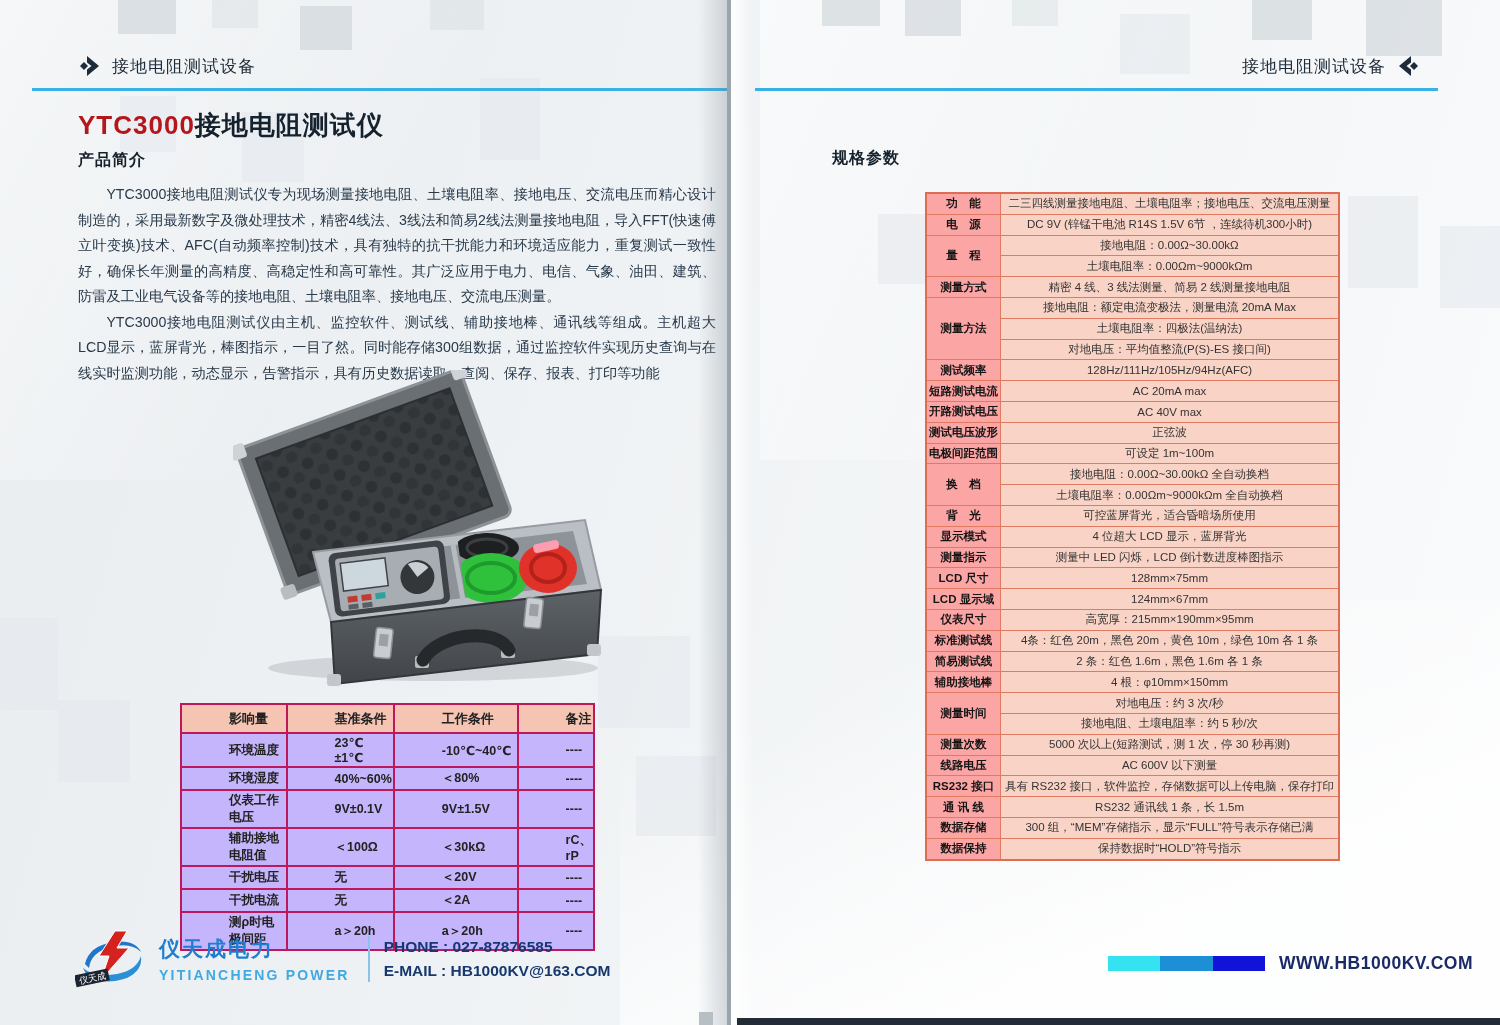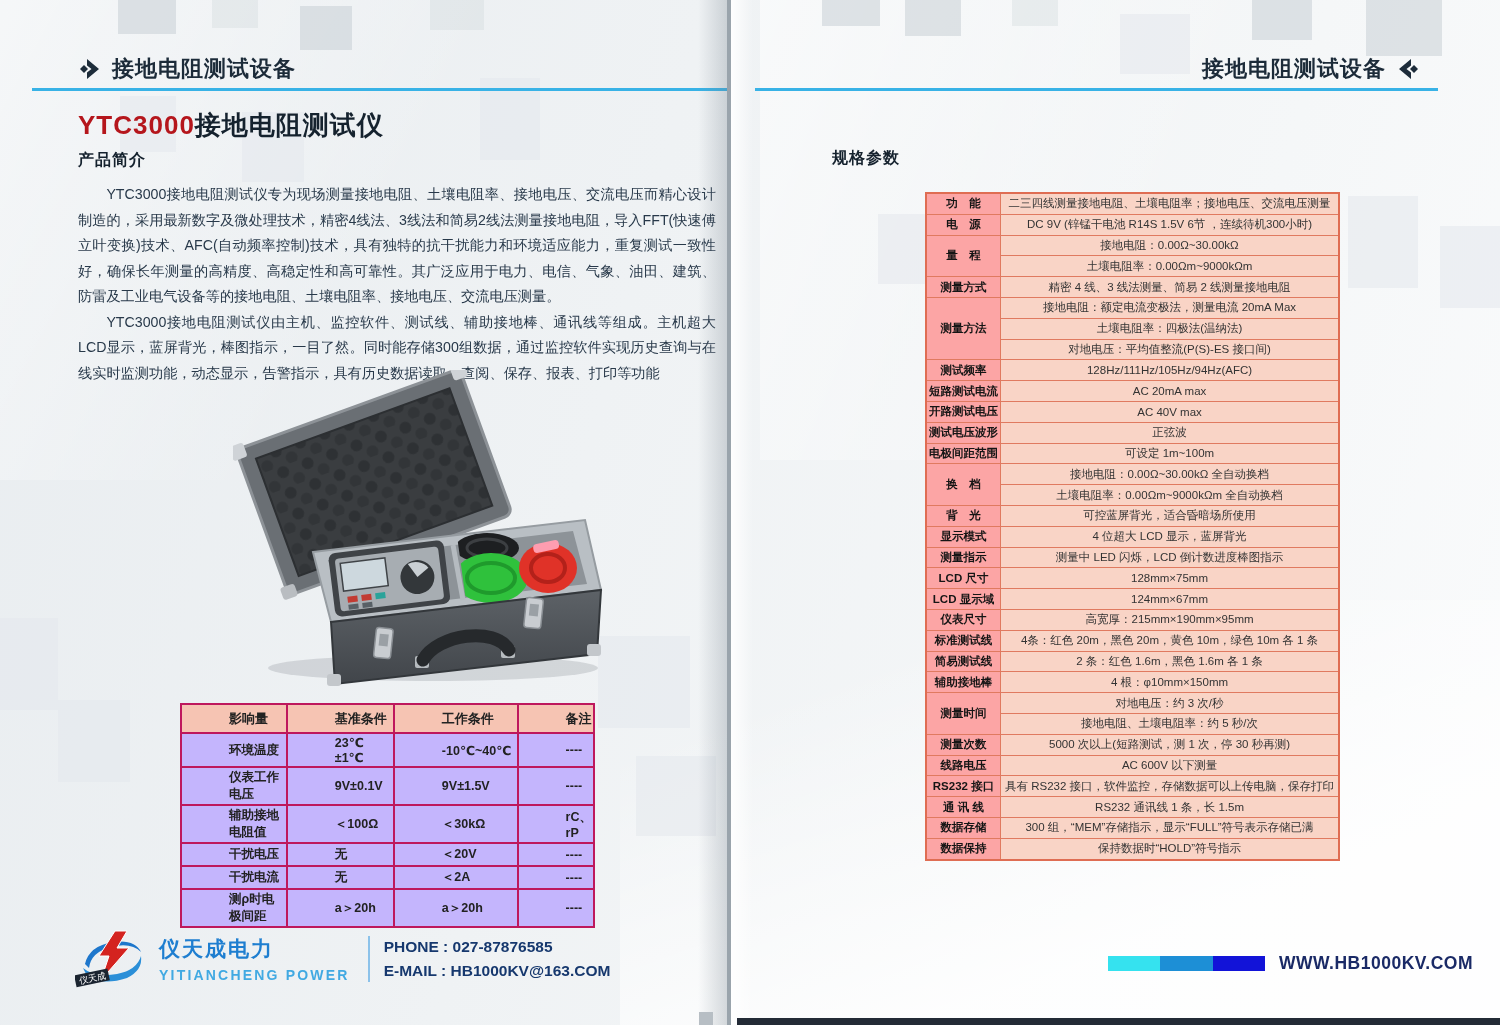--- a/index.html
+++ b/index.html
@@ -24,21 +24,21 @@
   .spine-dark{left:698px;top:0;width:30px;height:1025px;
     background:linear-gradient(to right,rgba(130,142,152,0),rgba(115,128,140,.30));}
   .spine-line{left:727px;top:0;width:4px;height:1025px;background:#9aa4ac;}
   .spine-light{left:731px;top:0;width:22px;height:1025px;
     background:linear-gradient(to right,rgba(255,255,255,.95),rgba(255,255,255,0));}
   .bottom-bar{left:737px;top:1018px;width:763px;height:7px;background:#232b36;}
   .spine-foot{left:699px;top:1012px;width:14px;height:13px;background:#b7bec4;}
 
   
   .page-header{position:absolute;top:54px;display:flex;align-items:center;gap:10px;}
-  .page-header .hdr-text{font-size:22px;font-weight:bold;color:#1c2b39;letter-spacing:1px;}
+  .page-header .hdr-text{font-size:17px;font-weight:normal;color:#1c2b39;letter-spacing:1px;}
   .blue-rule{position:absolute;top:88px;height:3px;background:#38b2e6;}
 
   .doc-title{position:absolute;left:78px;top:108px;font-size:26px;font-weight:bold;color:#15222e;letter-spacing:1px;}
   .doc-title .model{color:#b5161c;}
   .sec-heading{position:absolute;font-size:16px;font-weight:bold;color:#15222e;letter-spacing:1px;}
 
   .intro{position:absolute;left:78px;top:182px;width:638px;
     font-size:14.2px;line-height:25.5px;color:#28394a;text-align:justify;}
   .intro p{margin:0;text-indent:2em;}
 
@@ -211,20 +211,26 @@
     </tr>
   </thead>
   <tbody>
     <tr>
         <td>环境温度</td>
         <td>23℃±1℃</td>
         <td>-10℃~40℃</td>
         <td>----</td>
       </tr>
     <tr>
+        <td>环境湿度</td>
+        <td>40%~60%</td>
+        <td>＜80%</td>
+        <td>----</td>
+      </tr>
+    <tr>
         <td>仪表工作电压</td>
         <td>9V±0.1V</td>
         <td>9V±1.5V</td>
         <td>----</td>
       </tr>
     <tr>
         <td>辅助接地电阻值</td>
         <td>＜100Ω</td>
         <td>＜30kΩ</td>
         <td>rC、rP</td>

